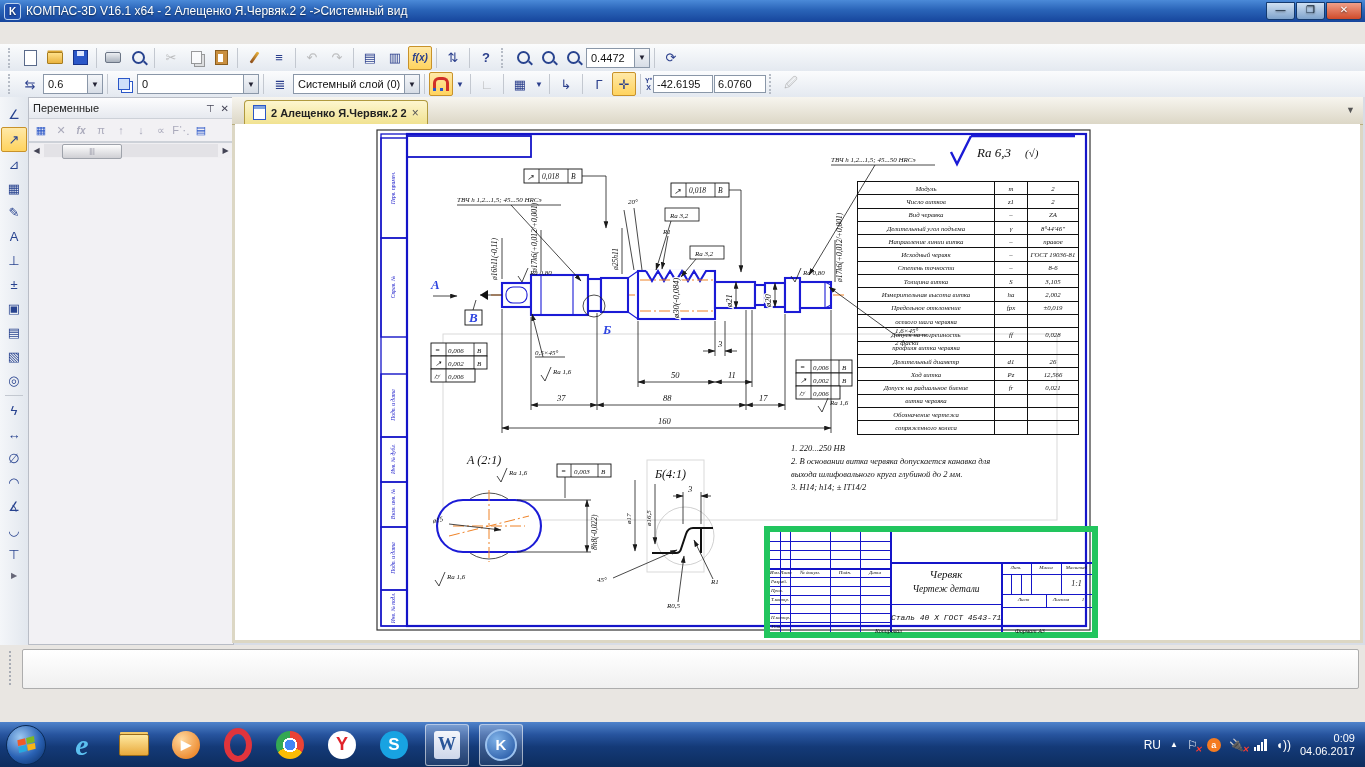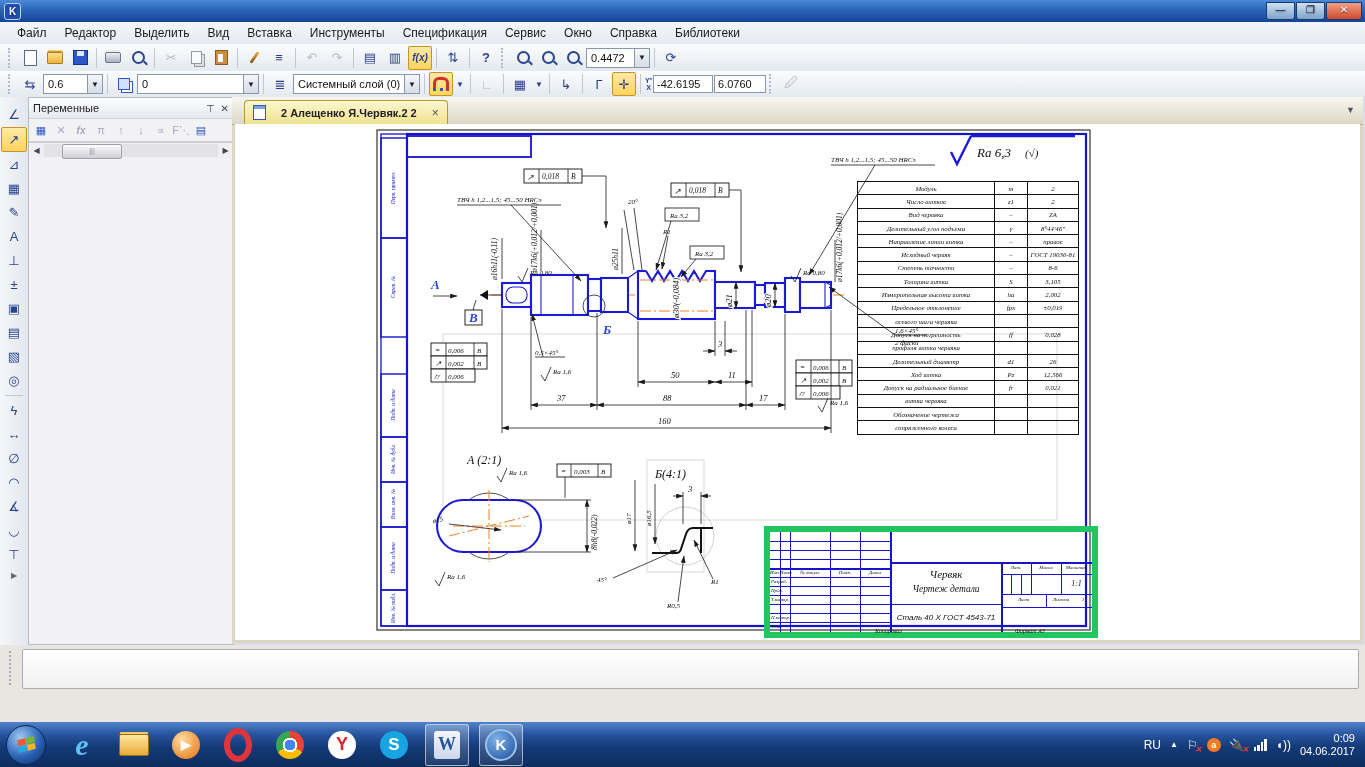--- a/index.html
+++ b/index.html
@@ -88,21 +88,21 @@
   .vp-scroll{height:15px;background:#f0eff2;border-top:1px solid #cdd1d8;display:flex;align-items:center;}
   .vs-ar{width:15px;text-align:center;font-size:8px;color:#445;}
   .vs-track{flex:1;height:13px;background:#e3e2e6;position:relative;}
   .vs-thumb{position:absolute;left:18px;width:58px;top:0;height:13px;background:linear-gradient(#fdfdfd,#cfcfd4);
     border:1px solid #9fa3ab;border-radius:2px;font-size:7px;color:#889;text-align:center;line-height:11px;}
 
   
   .doc-window{position:absolute;left:232px;top:0;right:2px;bottom:2px;background:#dcd7c4;}
   .tabstrip{height:27px;background:linear-gradient(#f7f5ef,#dcd7c6);border-bottom:1px solid #b9ae7e;
     display:flex;align-items:flex-end;padding-left:12px;position:relative;}
-  .doc-tab{height:23px;display:flex;align-items:center;gap:15px;padding:0 8px;
+  .doc-tab{height:23px;display:flex;align-items:center;gap:5px;padding:0 8px;
     background:linear-gradient(#fdf6cf,#f1e291);border:1px solid #b09a3e;border-bottom:none;
     border-radius:4px 4px 0 0;font-size:11px;font-weight:bold;color:#222;}
   .tab-doc-ico{width:11px;height:13px;background:#fff;border:1px solid #2b57c8;box-shadow:inset 0 3px 0 #7fa3e0;}
   .tab-close{font-weight:normal;color:#555;font-size:12px;}
   .tab-list-arrow{position:absolute;right:8px;top:8px;font-size:9px;color:#555;}
   .canvas{position:absolute;left:3px;right:3px;top:27px;bottom:3px;background:#fff;overflow:hidden;}
   .canvas svg{position:absolute;left:0;top:0;}
 
   
   .dt{font-family:"Liberation Serif",serif;font-style:italic;fill:#111;}
@@ -153,40 +153,28 @@
   .trayico{position:relative;font-size:12px;}
   .badge{position:absolute;right:-4px;bottom:-2px;color:#ff3b30;font-size:8px;font-weight:bold;}
 </style>
 </head>
 <body>
 
 <div id="app">
 
   <div class="titlebar">
     <span class="app-ico">K</span>
+    <span>КОМПАС-3D V16.1 x64 - 2 Алещенко Я.Червяк.2 2 -&gt;Системный вид</span>
     <span class="winbtns">
       <span class="winbtn">—</span>
       <span class="winbtn">❐</span>
       <span class="winbtn close">✕</span>
     </span>
   </div>
 
-  <div class="menubar">
-    <span class="menu-item">Файл</span>
-    <span class="menu-item">Редактор</span>
-    <span class="menu-item">Выделить</span>
-    <span class="menu-item">Вид</span>
-    <span class="menu-item">Вставка</span>
-    <span class="menu-item">Инструменты</span>
-    <span class="menu-item">Спецификация</span>
-    <span class="menu-item">Сервис</span>
-    <span class="menu-item">Окно</span>
-    <span class="menu-item">Справка</span>
-    <span class="menu-item">Библиотеки</span>
-  </div>
 
   <div class="tbrow tb1">
     <span class="grip"></span>
     <span class="btn">
         <span class="sheeti"></span>
       </span>
     <span class="btn">
         <span class="folder"></span>
       </span>
     <span class="btn">
@@ -741,20 +729,26 @@
                 <td></td>
               </tr>
           <tr>
                 <td>сопряженного колеса</td>
                 <td></td>
                 <td></td>
               </tr>
         </tbody>
           </table>
 
+        <div class="ov notes">
+          <div>1. 220...250 НВ</div>
+          <div>2. В основании витка червяка допускается канавка для</div>
+          <div>выхода шлифовального круга глубиной до 2 мм.</div>
+          <div>3. H14; h14; ± IT14/2</div>
+        </div>
 
         <div class="ov tblock" style="border:6px solid #22c55e;">
 
           <i class="tb-line" style="left:120px;top:0;width:2px;height:100%"></i>
           <i class="tb-line" style="left:10px;top:0;width:1px;height:100%"></i>
           <i class="tb-line" style="left:20px;top:0;width:1px;height:100%"></i>
           <i class="tb-line" style="left:60px;top:0;width:1px;height:100%"></i>
           <i class="tb-line" style="left:90px;top:0;width:1px;height:100%"></i>
 
           <i class="tb-line" style="left:0;top:9px;width:120px;height:1px"></i>
@@ -778,21 +772,21 @@
           <span class="tb-txt" style="left:1px;top:56px;width:24px;text-align:left">Пров.</span>
           <span class="tb-txt" style="left:1px;top:65px;width:24px;text-align:left">Т.контр.</span>
           <span class="tb-txt" style="left:1px;top:83px;width:24px;text-align:left">Н.контр.</span>
           <span class="tb-txt" style="left:1px;top:92px;width:24px;text-align:left">Утв.</span>
 
           <i class="tb-line" style="left:120px;top:30px;width:202px;height:2px"></i>
           <i class="tb-line" style="left:231px;top:30px;width:2px;height:70px"></i>
           <i class="tb-line" style="left:120px;top:72px;width:111px;height:1px"></i>
           <span class="tb-txt" style="left:122px;top:36px;width:108px;font-size:11px;font-style:italic;font-family:'Liberation Serif',serif">Червяк</span>
           <span class="tb-txt" style="left:122px;top:52px;width:108px;font-size:9.5px;font-style:italic;font-family:'Liberation Serif',serif">Чертеж детали</span>
-          <span class="tb-txt" style="left:121px;top:81px;width:110px;font-size:8px;font-style:italic;font-family:Liberation Sans, sans-serif">Сталь 40 Х ГОСТ 4543-71</span>
+          <span class="tb-txt" style="left:121px;top:81px;width:110px;font-size:8px;font-style:italic;font-family:Liberation Mono, monospace">Сталь 40 Х ГОСТ 4543-71</span>
 
           <i class="tb-line" style="left:261px;top:30px;width:1px;height:32px"></i>
           <i class="tb-line" style="left:291px;top:30px;width:1px;height:32px"></i>
           <i class="tb-line" style="left:231px;top:42px;width:91px;height:1px"></i>
           <i class="tb-line" style="left:241px;top:42px;width:1px;height:20px"></i>
           <i class="tb-line" style="left:251px;top:42px;width:1px;height:20px"></i>
           <i class="tb-line" style="left:231px;top:62px;width:91px;height:1px"></i>
           <i class="tb-line" style="left:276px;top:62px;width:1px;height:13px"></i>
           <i class="tb-line" style="left:231px;top:75px;width:91px;height:1px"></i>
           <span class="tb-txt" style="left:231px;top:33px;width:30px">Лит.</span>

